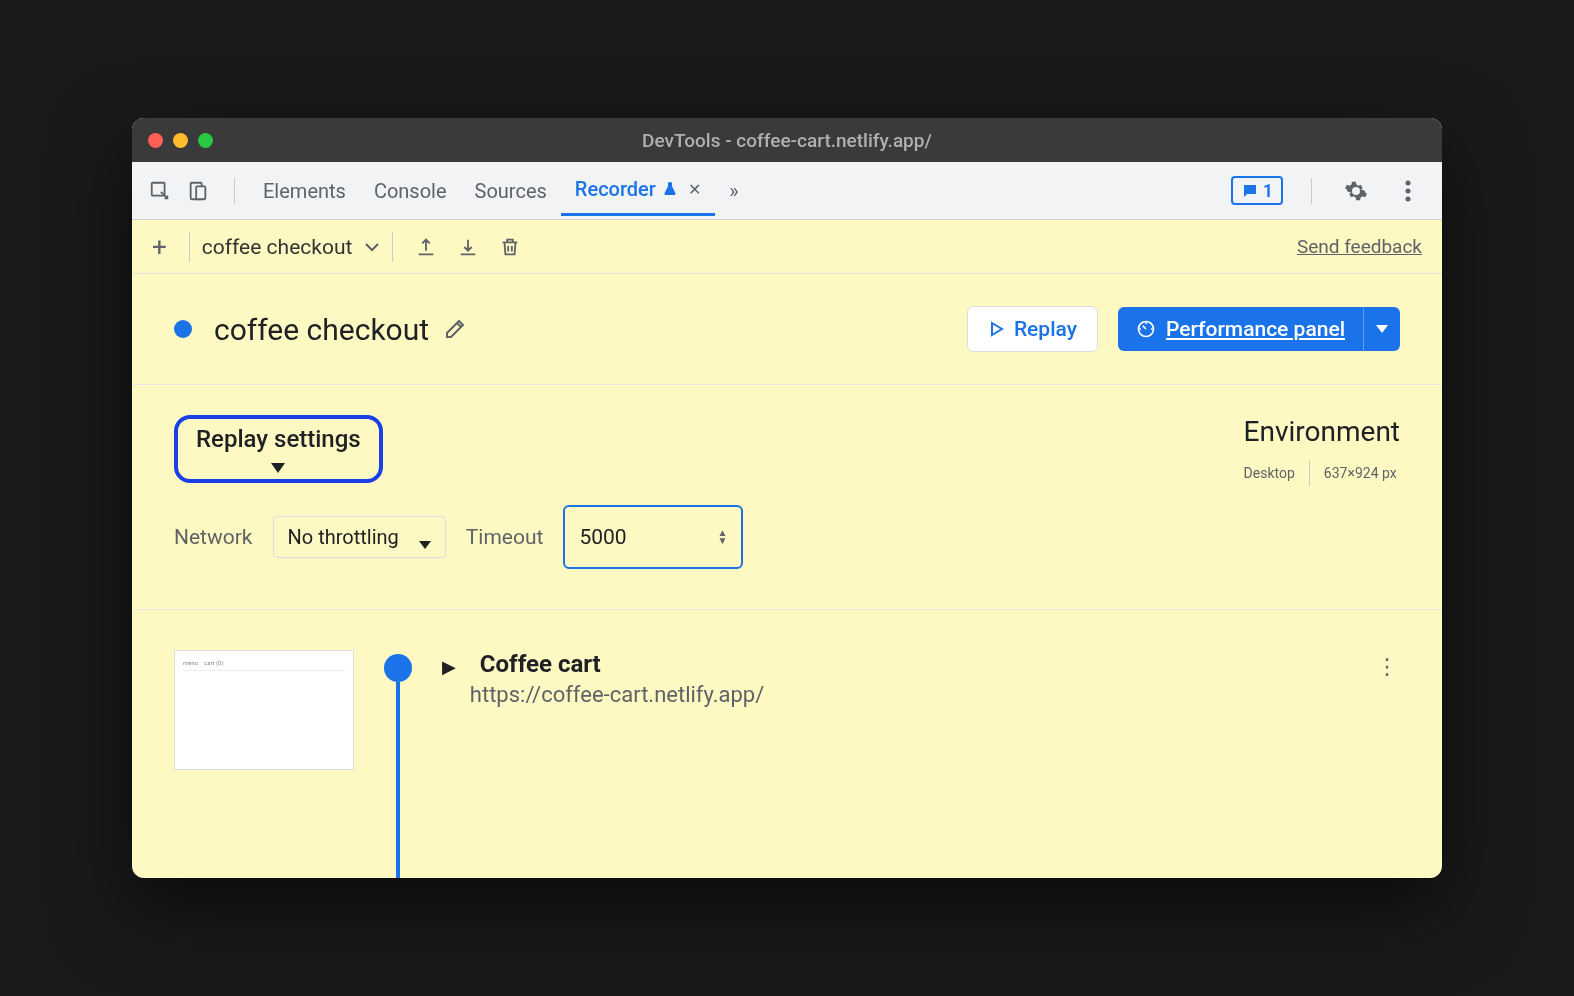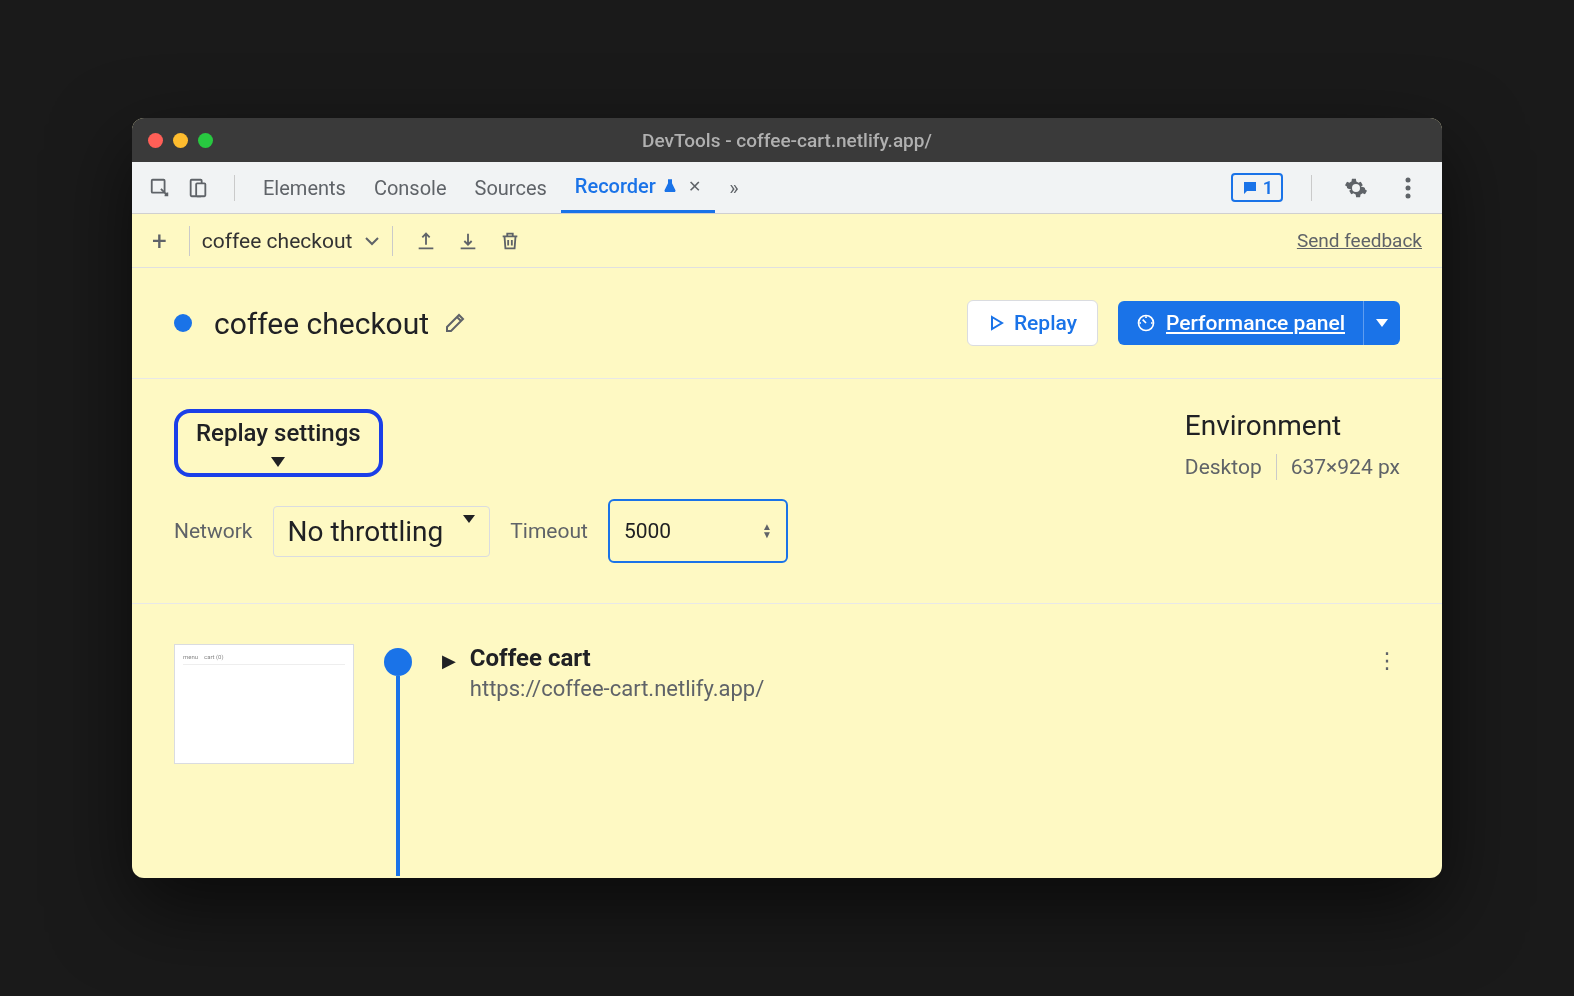--- a/index.html
+++ b/index.html
@@ -3,21 +3,21 @@
 <meta charset="utf-8">
 <style>
 * { margin: 0; padding: 0; box-sizing: border-box; font-family: -apple-system, BlinkMacSystemFont, "Segoe UI", Roboto, sans-serif; }
 body { background: #1a1a1a; width: 1574px; height: 996px; display: flex; align-items: center; justify-content: center; }
 .window { width: 1310px; height: 760px; background: #fef9c3; border-radius: 12px; overflow: hidden; box-shadow: 0 30px 80px rgba(0,0,0,0.6); display: flex; flex-direction: column; }
 .titlebar { background: #3a3a3a; height: 44px; display: flex; align-items: center; padding: 0 16px; color: #b0b0b0; font-size: 19px; font-weight: 500; position: relative; }
 .traffic { display: flex; gap: 10px; }
 .dot { width: 15px; height: 15px; border-radius: 50%; }
 .red { background: #ff5f57; } .yellow { background: #febc2e; } .green { background: #28c840; }
 .title { position: absolute; left: 50%; transform: translateX(-50%); }
-.tabbar { background: #f1f3f4; height: 52px; display: flex; align-items: center; padding: 0 12px; border-bottom: 1px solid #d0d0d0; font-size: 20px; color: #5f6368; }
+.tabbar { background: #f1f3f4; height: 58px; display: flex; align-items: center; padding: 0 12px; border-bottom: 1px solid #d0d0d0; font-size: 20px; color: #5f6368; }
 .tabbar .icon-btn { width: 32px; height: 32px; display: flex; align-items: center; justify-content: center; color: #5f6368; margin-right: 6px; cursor: pointer; }
 .vdiv { width: 1px; height: 26px; background: #cacaca; margin: 0 14px; }
 .tab { padding: 0 14px; height: 50px; display: flex; align-items: center; cursor: pointer; gap: 6px; }
 .tab.active { color: #1a73e8; border-bottom: 3px solid #1a73e8; font-weight: 500; }
 .tab .close { font-size: 16px; color: #5f6368; margin-left: 4px; }
 .tabbar-right { margin-left: auto; display: flex; align-items: center; gap: 14px; }
 .issue-badge { display: flex; align-items: center; gap: 4px; border: 2px solid #1a73e8; border-radius: 4px; padding: 2px 8px; color: #1a73e8; font-weight: 600; font-size: 18px; cursor: pointer; }
 .toolbar { height: 54px; display: flex; align-items: center; padding: 0 20px; border-bottom: 1px solid #e0e0e0; font-size: 21px; color: #333; }
 .toolbar .plus { font-size: 26px; color: #5f6368; margin-right: 10px; cursor: pointer; }
 .toolbar .vdiv2 { width: 1px; height: 30px; background: #cacaca; margin: 0 12px; }
@@ -31,35 +31,35 @@
 .pencil { color: #5f6368; cursor: pointer; }
 .header-right { margin-left: auto; display: flex; gap: 20px; align-items: center; }
 .replay-btn { border: 1px solid #dadce0; background: #fff; color: #1a73e8; font-size: 21px; font-weight: 500; padding: 10px 20px; border-radius: 6px; display: flex; align-items: center; gap: 10px; cursor: pointer; }
 .perf-btn { background: #1a73e8; color: #fff; font-size: 21px; font-weight: 500; padding: 10px 18px; border-radius: 6px 0 0 6px; display: flex; align-items: center; gap: 10px; cursor: pointer; border: none; text-decoration: underline; }
 .perf-group { display: flex; }
 .perf-drop { background: #1a73e8; color: #fff; border: none; border-left: 1px solid rgba(255,255,255,0.3); border-radius: 0 6px 6px 0; padding: 0 12px; cursor: pointer; display: flex; align-items: center; }
 .settings { padding: 30px 42px 40px; display: flex; border-bottom: 1px solid #e8e8e8; }
 .settings-left { flex: 1; }
 .rs-btn { display: inline-flex; align-items: center; gap: 10px; font-size: 24px; font-weight: 500; color: #202124; border: 4px solid #1a3fe8; border-radius: 16px; padding: 6px 18px; cursor: pointer; margin-bottom: 22px; flex-direction: column; }
 .controls { display: flex; align-items: center; gap: 20px; font-size: 21px; color: #5f6368; }
-.select-box { border: 1px solid #dadce0; border-radius: 4px; padding: 8px 14px; display: flex; align-items: flex-start; gap: 20px; color: #202124; font-size: 28px; cursor: pointer; }
+.select-box { border: 1px solid #dadce0; border-radius: 4px; padding: 8px 14px; display: flex; align-items: flex-end; gap: 20px; color: #202124; font-size: 20px; cursor: pointer; }
 .timeout-box { border: 2px solid #1a73e8; border-radius: 6px; padding: 18px 14px; display: flex; align-items: center; gap: 30px; color: #202124; font-size: 21px; width: 180px; justify-content: space-between; }
 .stepper { display: flex; flex-direction: column; font-size: 10px; color: #5f6368; line-height: 8px; }
 .env { margin-left: 60px; }
 .env-title { font-size: 28px; color: #202124; margin-bottom: 12px; }
-.env-row { display: flex; align-items: center; gap: 14px; font-size: 21px; color: #5f6368; }
+.env-row { display: flex; align-items: center; gap: 14px; font-size: 14px; color: #5f6368; }
 .env-div { width: 1px; height: 26px; background: #cacaca; }
 .steps { padding: 40px 42px 0; display: flex; align-items: flex-start; gap: 30px; }
 .thumb { width: 180px; height: 120px; border: 1px solid #dadce0; background: #fff; padding: 8px; font-size: 7px; color: #888; }
 .thumb-header { border-bottom: 1px solid #eee; padding-bottom: 4px; font-size: 6px; }
 .timeline-dot { width: 28px; height: 28px; border-radius: 50%; background: #1a73e8; margin-top: 4px; position: relative; }
 .timeline-dot::after { content: ''; position: absolute; top: 28px; left: 50%; transform: translateX(-50%); width: 4px; height: 200px; background: #1a73e8; }
 .step-content { display: flex; align-items: flex-start; gap: 14px; flex: 1; }
 .expand-arrow { font-size: 18px; color: #202124; margin-top: 6px; cursor: pointer; }
-.step-text .step-title { font-size: 24px; font-weight: 700; color: #202124; }
+.step-text .step-title { font-size: 24px; font-weight: 700; color: #202124; margin-left: 10px; }
 .step-text .step-url { font-size: 22px; color: #5f6368; margin-top: 4px; }
 .more-btn { margin-left: auto; color: #5f6368; cursor: pointer; font-size: 22px; letter-spacing: 2px; margin-top: 4px; }
 svg { display: block; }
 </style>
 </head>
 <body>
 
 <div class="window">
   <div class="titlebar">
     <div class="traffic">

